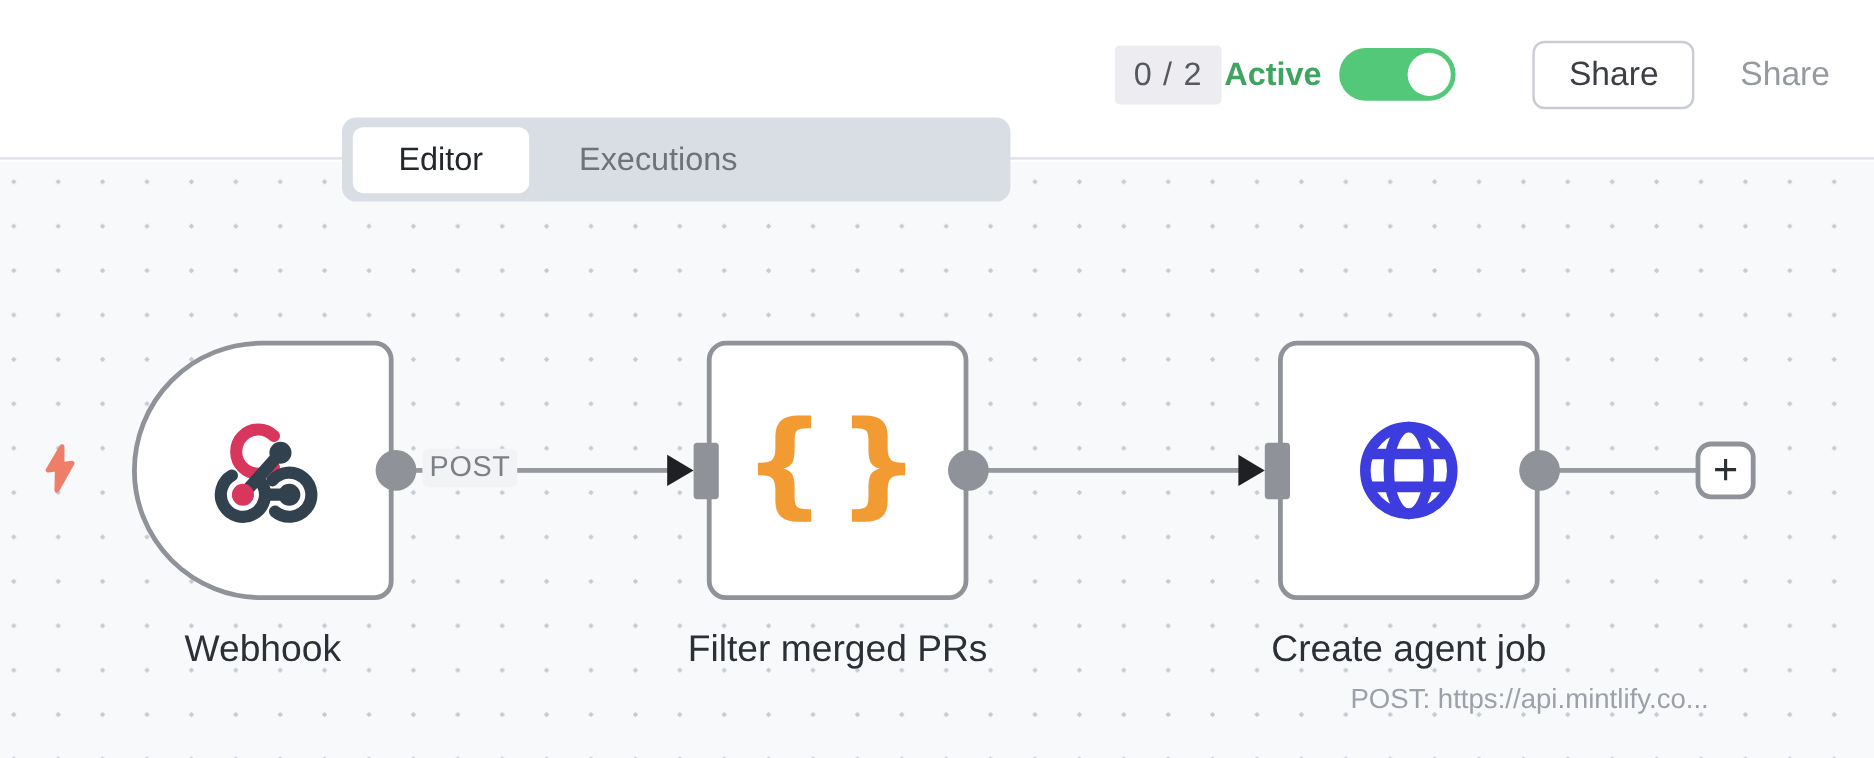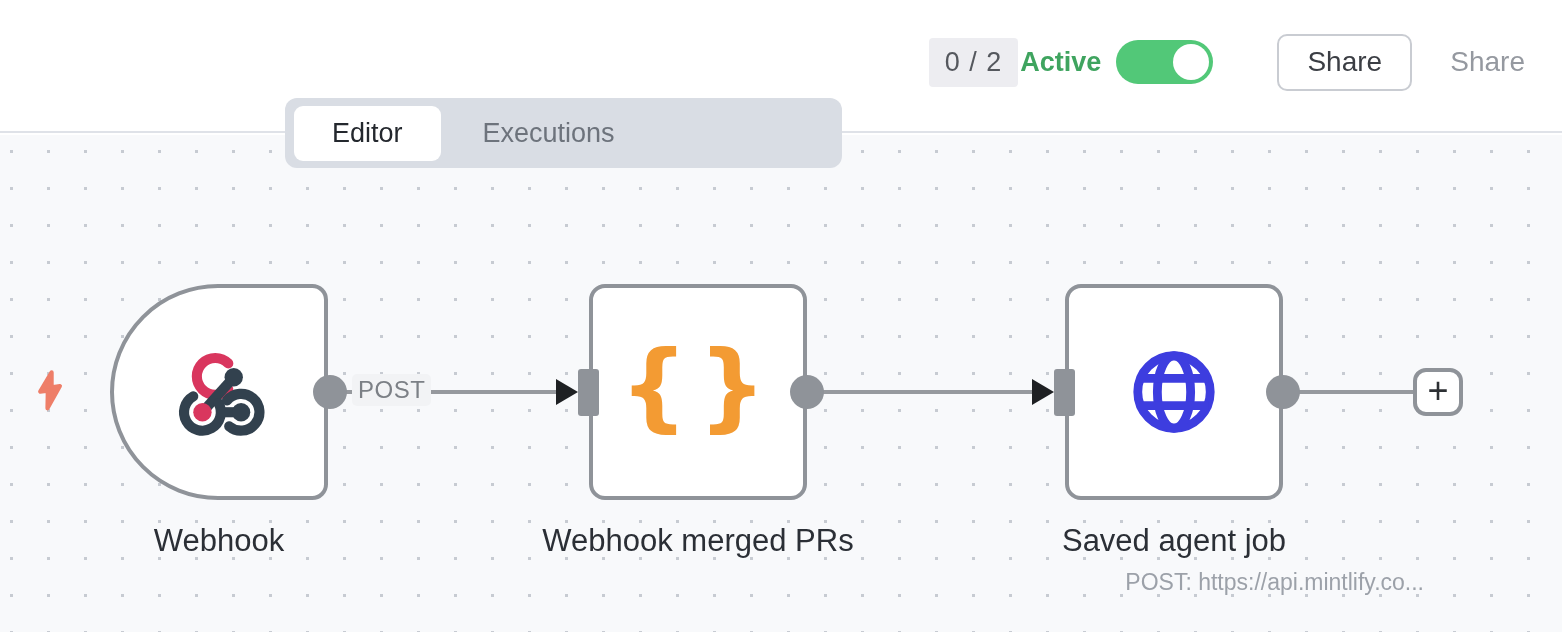--- a/index.html
+++ b/index.html
@@ -155,18 +155,18 @@
     <div class="in-arrow a1"></div>
     <div class="in-port p1"></div>
     <div class="in-arrow a2"></div>
     <div class="in-port p2"></div>
 
     <div class="post-pill">POST</div>
 
     <div class="plus-btn">+</div>
 
     <div class="node-label lbl1">Webhook</div>
-    <div class="node-label lbl2">Webhook merged PRs</div>
-    <div class="node-label lbl3">Saved agent job</div>
+    <div class="node-label lbl2">Filter merged PRs</div>
+    <div class="node-label lbl3">Create agent job</div>
     <div class="node-sub">POST: https://api.mintlify.co...</div>
   </div>
 
 </div>
 
 </body></html>

